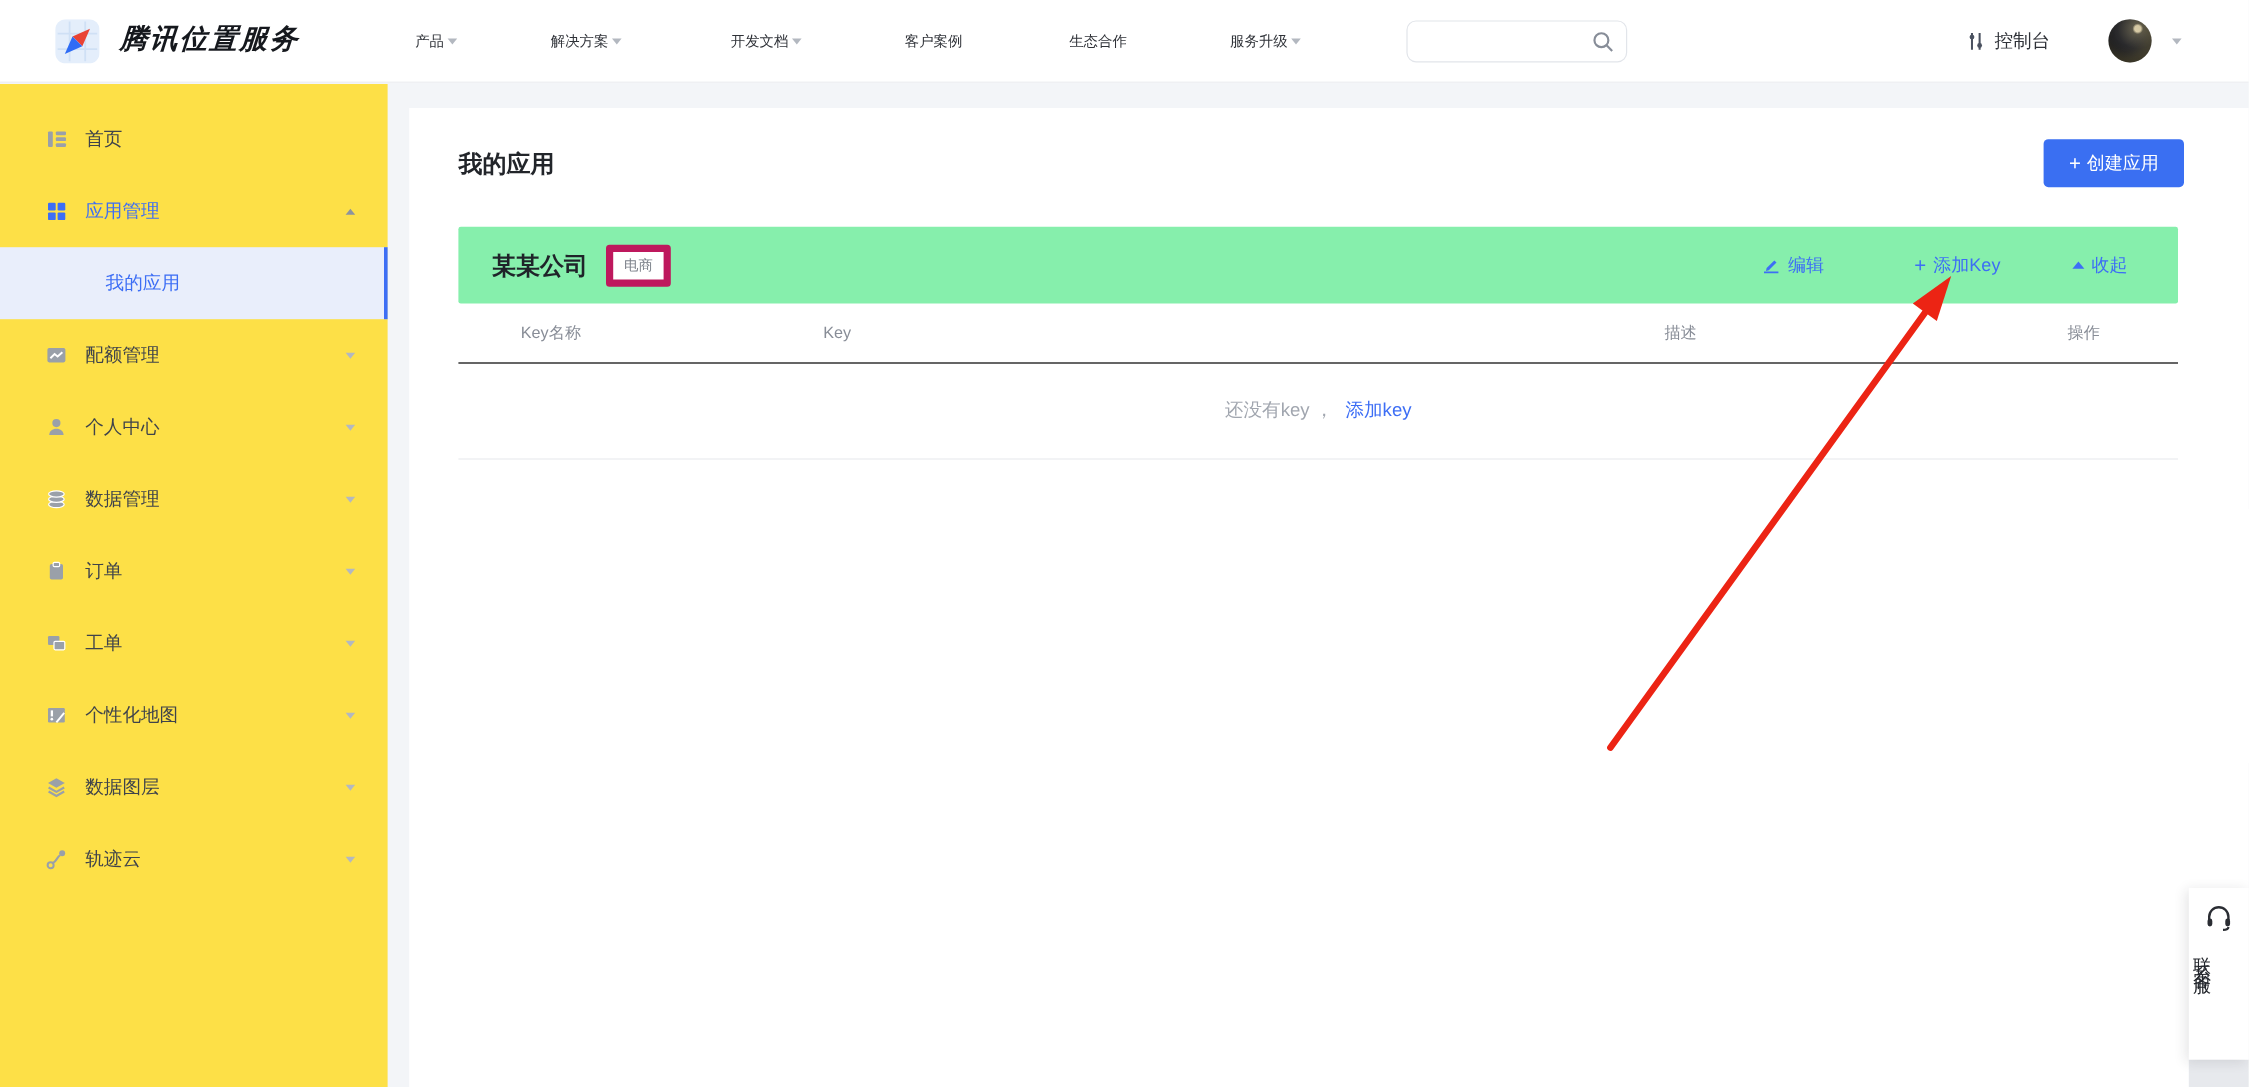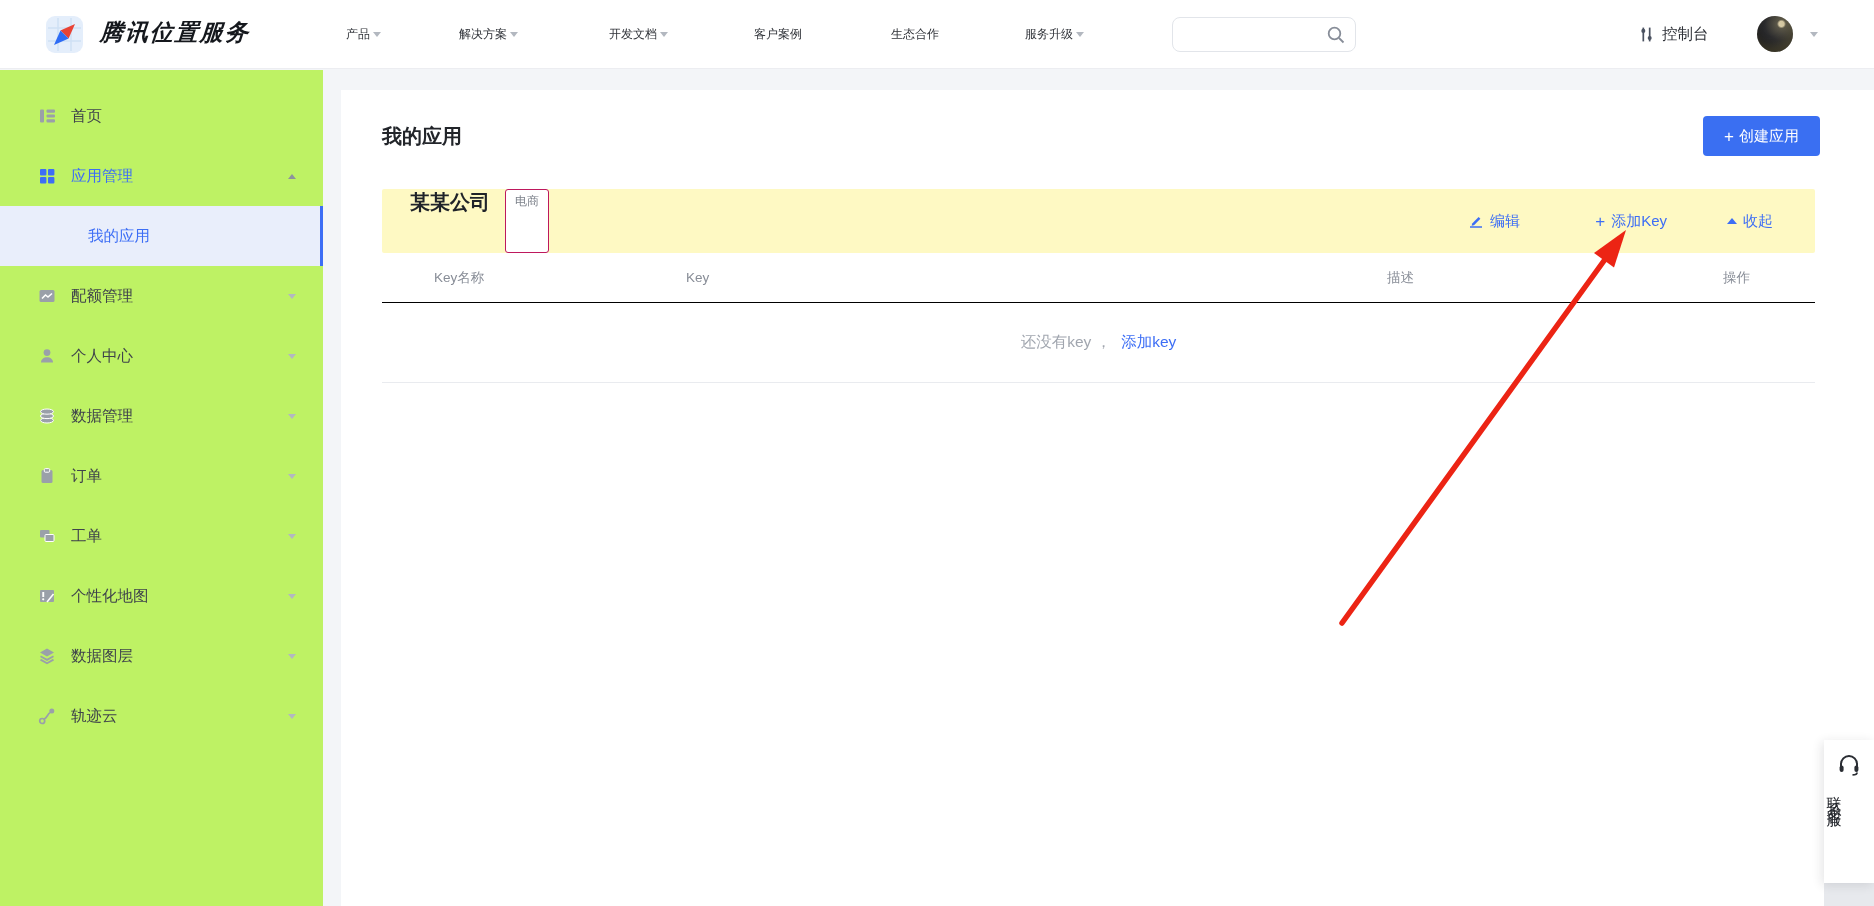--- a/index.html
+++ b/index.html
@@ -17,37 +17,37 @@
   .searchbox { position:absolute; left:1172px; top:17px; width:184px; height:35px; border:1px solid #e2e5ea; border-radius:8px; background:#fff; }
   .searchbox input { position:absolute; left:10px; top:0; width:140px; height:33px; border:none; outline:none; font-size:14px; background:transparent; }
   .search-ic { position:absolute; right:8px; top:6px; }
   .console { position:absolute; left:1638px; top:0; height:69px; display:flex; align-items:center; gap:7px; font-size:15.5px; cursor:pointer; }
   .avatar { position:absolute; left:1757px; top:16px; width:36px; height:36px; border-radius:50%;
             background:radial-gradient(circle at 68% 22%, #d8cba6 0 7%, #5a5648 12%, #2b2b2d 45%, #141416 90%);
             box-shadow:inset -4px -6px 8px rgba(120,110,60,.35); cursor:pointer; }
   .avatar-caret { position:absolute; left:1810px; top:32px; }
 
   
-  .sidebar { position:absolute; left:0; top:70px; width:323px; height:836px; background:#bef264; z-index:5; padding-top:16px; }
+  .sidebar { position:absolute; left:0; top:70px; width:323px; height:836px; background:#fde047; z-index:5; padding-top:16px; }
   .side-item { position:relative; height:60px; display:flex; align-items:center; padding-left:38px; font-size:15.5px; color:#3f434b; cursor:pointer; }
   .side-icon { width:18px; height:18px; margin-right:15px; display:inline-flex; }
   .side-label { white-space:nowrap; }
   .side-caret { position:absolute; right:27px; }
   .side-item.parent-active { color:#3d6ef5;text-align:right; }
   .side-item.sub { padding-left:88px; }
   .side-item.sub.active { background:#e9eefb; color:#3d6ef5; border-right:3px solid #3d6ef5; }
 
   
   .panel { position:absolute; left:341px; top:90px; width:1533px; height:816px; background:#fff; z-index:1; }
   .page-title { position:absolute; left:41px; top:33px; font-size:20px; font-weight:bold; color:#22252a; }
   .create-btn { position:absolute; right:54px; top:26px; height:40px; padding:0 21px; background:#3a6ff2; border:none; border-radius:4px; color:#fff; font-size:15px; display:flex; align-items:center; gap:5px; cursor:pointer; font-family:inherit; }
   .card { position:absolute; left:41px; top:99px; width:1433px; }
-  .card-head { position:relative; height:64px; background:#fef9c3; border-radius:2px; display:flex; padding-left:28px; }
+  .card-head { position:relative; height:64px; background:#86efac; border-radius:2px; display:flex; align-items:center; padding-left:28px; }
   .app-name { font-size:20px; font-weight:bold; color:#1f2329; }
-  .app-tag { margin-left:15px; padding:3px 9px; background:#fff; border:1px solid #be185d; border-radius:3px; font-size:12px; color:#7d828b; }
+  .app-tag { margin-left:15px; padding:3px 9px; background:#fff; border:6px solid #be185d; border-radius:3px; font-size:12px; color:#7d828b; }
   .card-act { position:absolute; top:0; height:64px; display:flex; align-items:center; gap:6px; color:#3d6ef5; font-size:15px; cursor:pointer; white-space:nowrap; }
   .act-edit { right:295px; } .act-add { right:148px; } .act-collapse { right:42px; }
   .act-plus { font-size:17px; line-height:1; }
   .tri-up-blue { width:0; height:0; border-left:5px solid transparent; border-right:5px solid transparent; border-bottom:6px solid #3d6ef5; display:inline-block; }
   .thead { position:relative; height:50px; border-bottom:1px solid #000000; }
   .thead span { position:absolute; top:0; line-height:50px; font-size:13.5px; color:#888d97; }
   .col-0 { left:52px; } .col-1 { left:304px; } .col-2 { left:1005px; } .col-3 { left:1341px; }
   .empty-row { height:80px; border-bottom:1px solid #e9ebef; display:flex; align-items:center; justify-content:center; font-size:15.5px; }
   .empty-text { color:#a1a6af; }
   .empty-link { color:#3d6ef5; margin-left:10px; cursor:pointer; }

